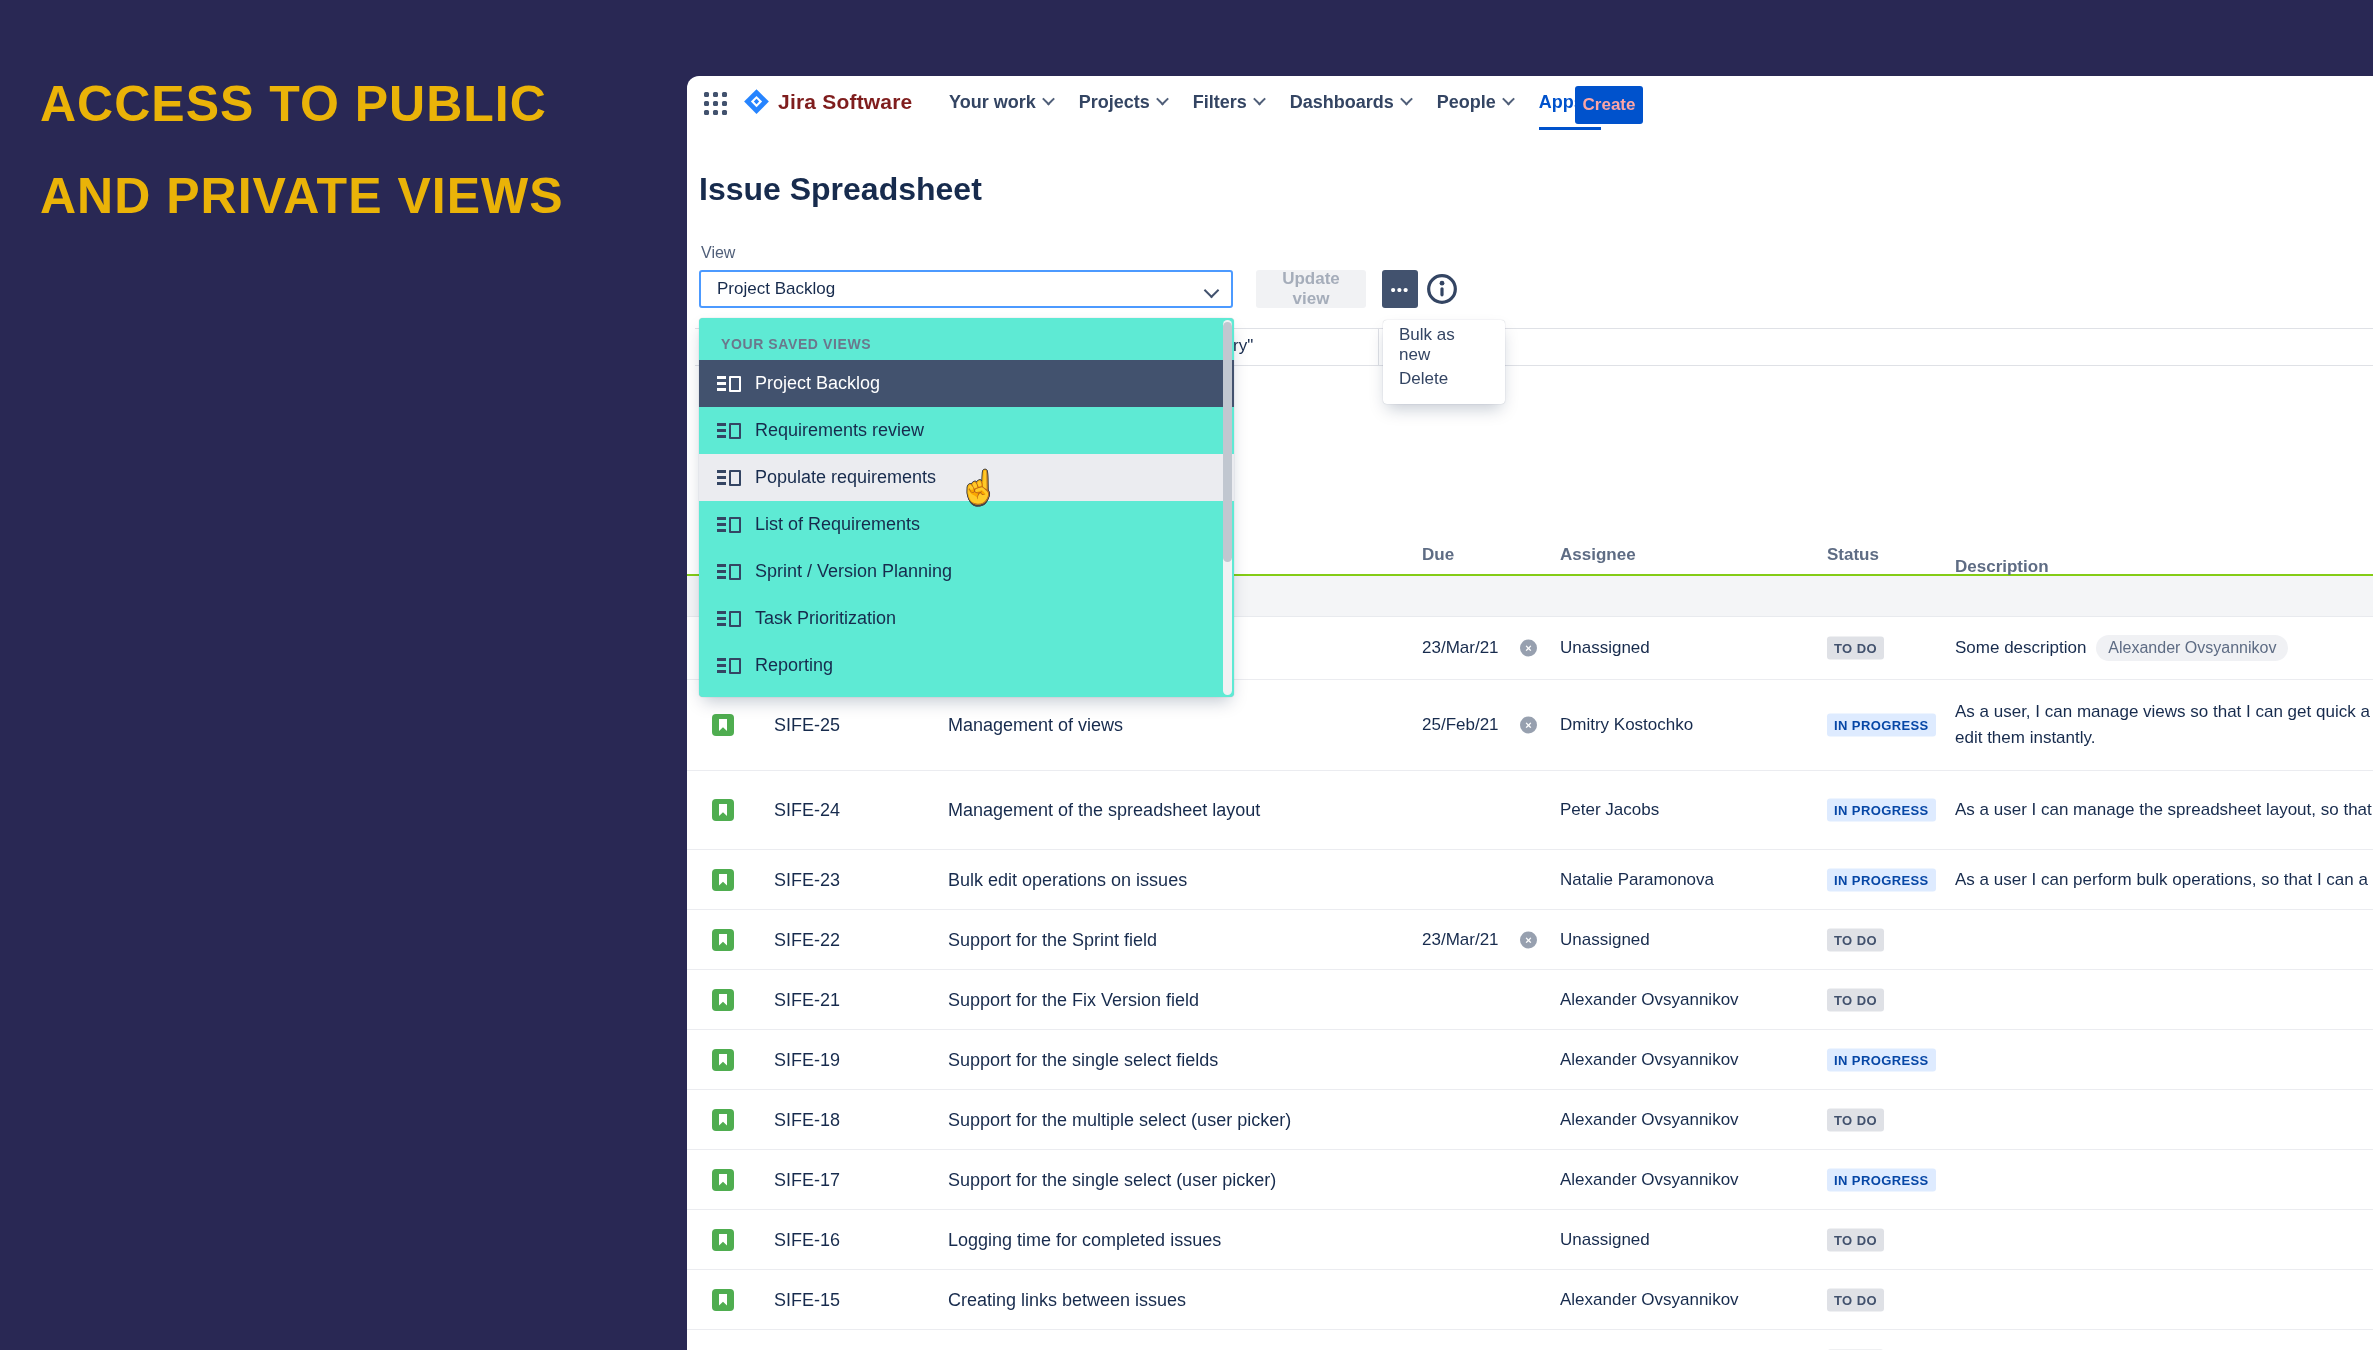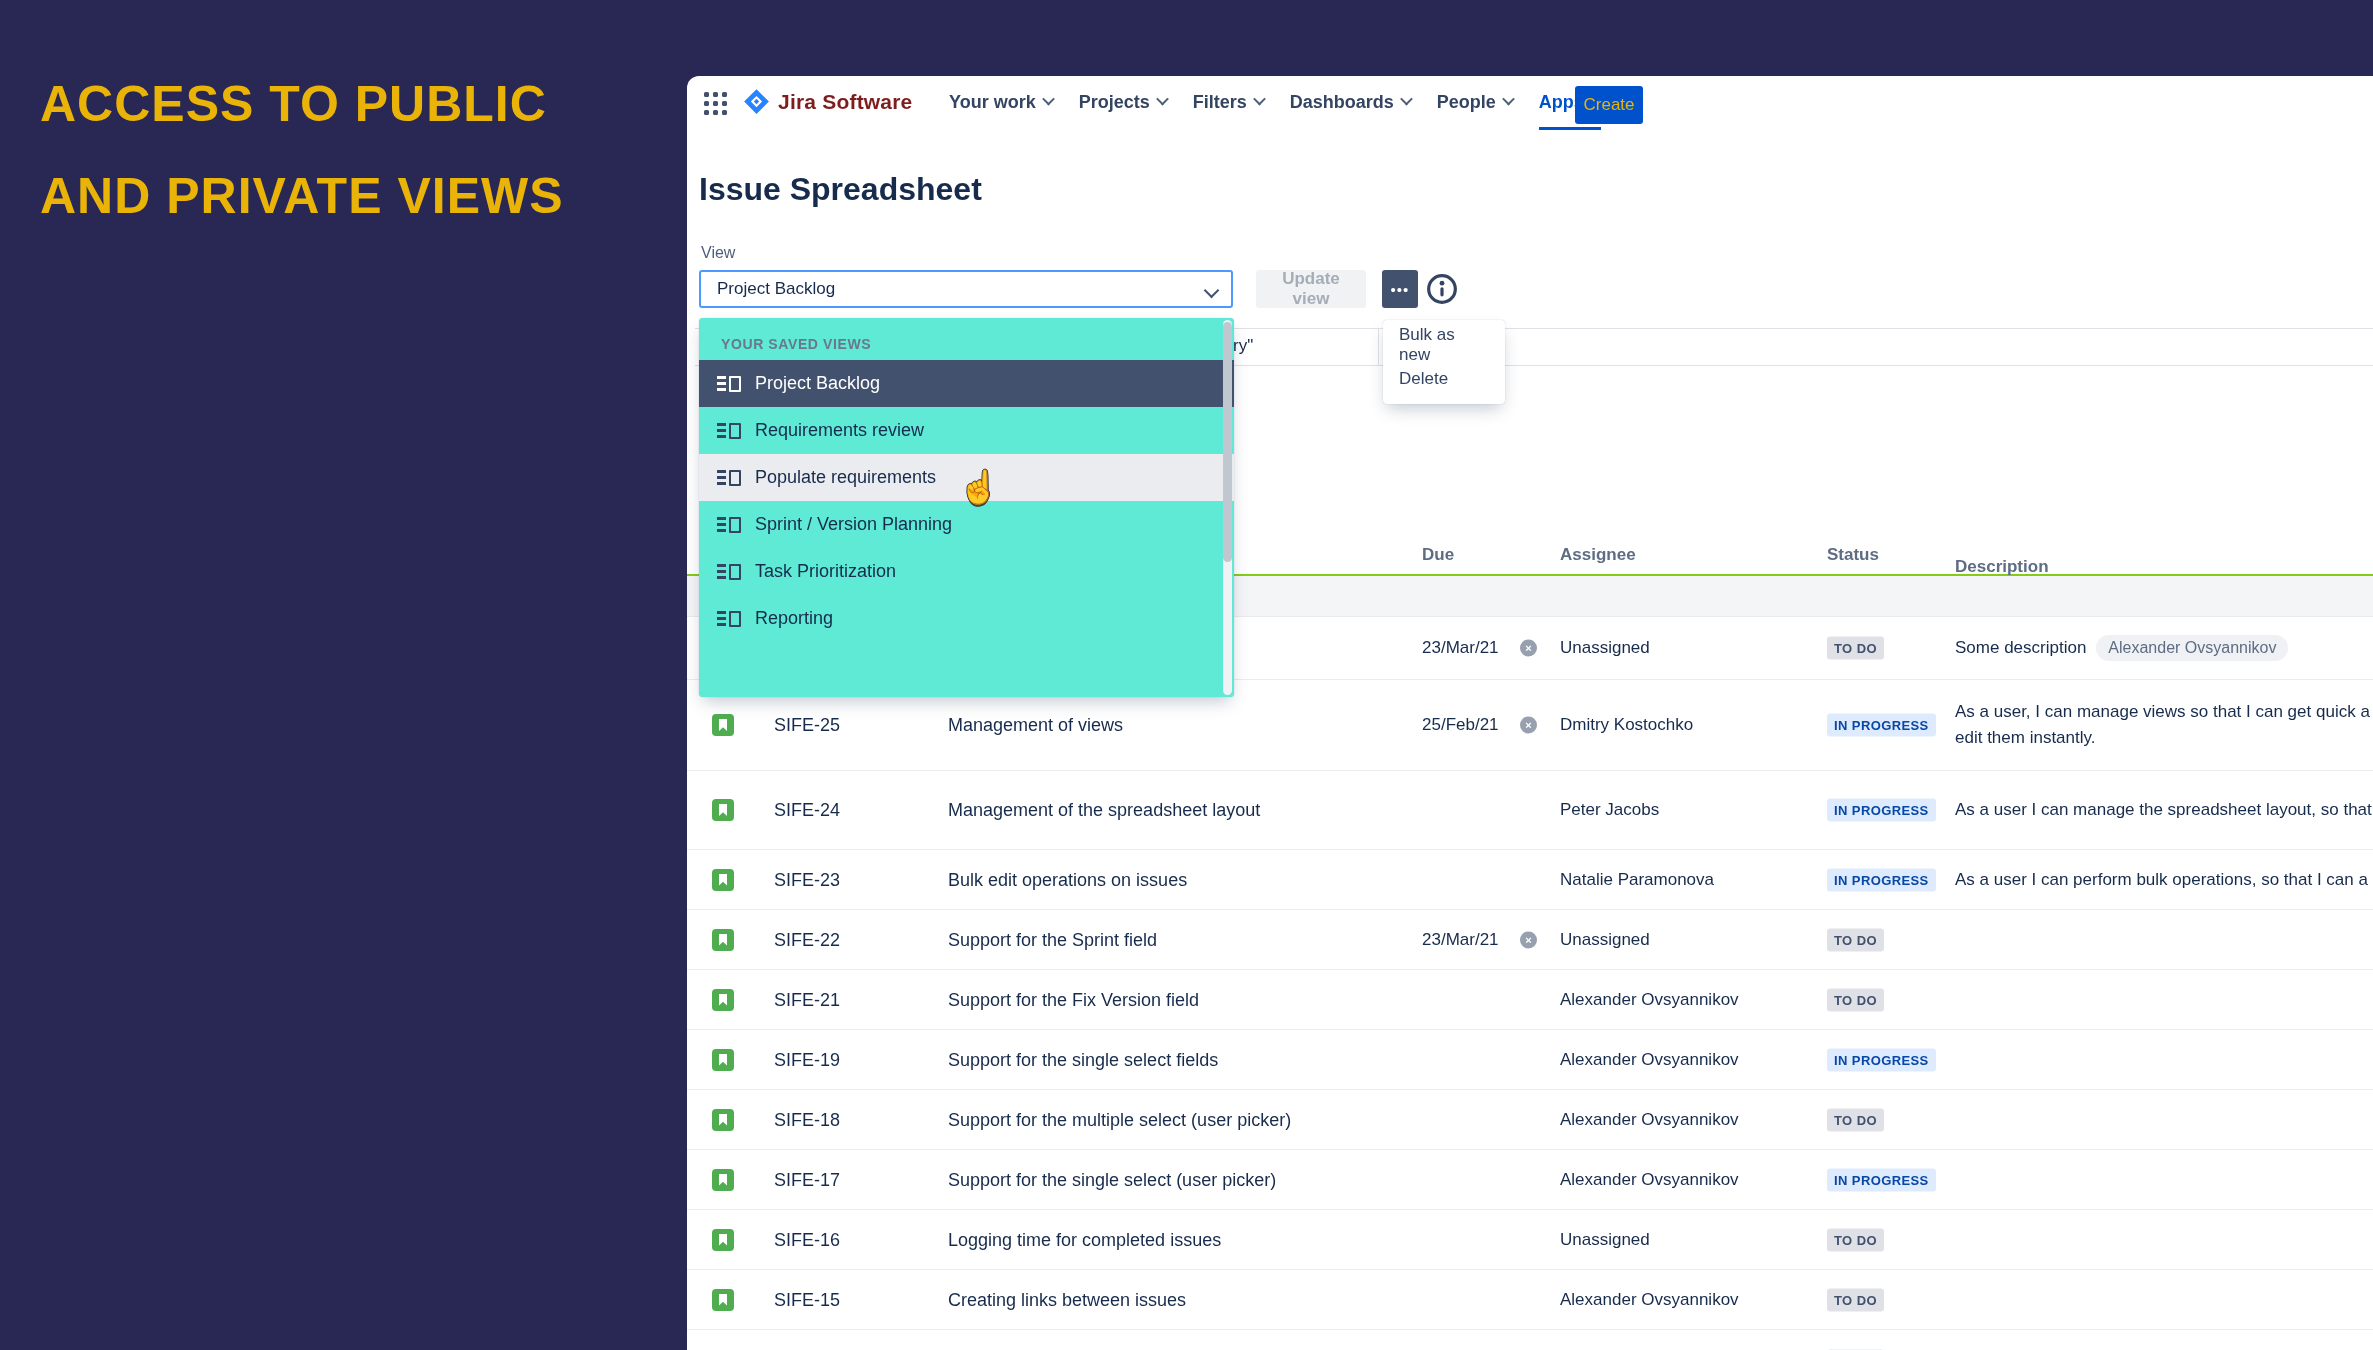--- a/index.html
+++ b/index.html
@@ -26,21 +26,21 @@
   .logo{position:absolute;left:56px;top:12px;display:flex;align-items:center;gap:8px;}
   .logo-text{font-size:21px;font-weight:600;color:#7f1d1d;letter-spacing:.2px;}
   .nav-items{position:absolute;left:262px;top:0;height:54px;display:flex;gap:26px;}
   .nav-item{display:flex;align-items:center;font-size:18px;font-weight:600;color:#344563;
     border-bottom:3px solid transparent;padding-top:2px;cursor:pointer;}
   .nav-item .chev{width:7px;height:7px;border-right:2px solid #505f79;border-bottom:2px solid #505f79;
     transform:rotate(45deg) translate(-1px,-1px);margin-left:8px;margin-top:-4px;}
   .nav-item.active{color:#0052cc;border-bottom-color:#0052cc;}
   .nav-item.active .chev{border-color:#0052cc;}
   .create-btn{position:absolute;left:888px;top:10px;width:68px;height:38px;background:#0052cc;
-    color:#eab308;font-size:17px;font-weight:400;border:none;border-radius:3px;
+    color:#fca5a5;font-size:17px;font-weight:700;border:none;border-radius:3px;
     display:flex;align-items:center;justify-content:center;cursor:pointer;}
   
   .page-title{position:absolute;left:12px;top:95px;font-size:32px;font-weight:700;color:#172b4d;}
   .view-label{position:absolute;left:14px;top:168px;font-size:16px;color:#505f79;}
   .view-select{position:absolute;left:12px;top:194px;width:534px;height:38px;background:#fff;
     border:2px solid #4c9aff;border-radius:3px;display:flex;align-items:center;
     font-size:17px;color:#172b4d;padding-left:16px;box-sizing:border-box;cursor:pointer;}
   .view-select .chev{position:absolute;right:14px;top:13px;width:9px;height:9px;
     border-right:2.5px solid #42526e;border-bottom:2.5px solid #42526e;transform:rotate(45deg);}
   .update-btn{position:absolute;left:569px;top:194px;width:110px;height:38px;background:#f1f2f4;
@@ -380,20 +380,31 @@
         </div>
         <div class="dd-item">
           <span class="sheet-icon">
             <span class="bars">
               <i></i>
               <i></i>
               <i></i>
             </span>
             <span class="sq"></span>
           </span>
+          <span>List of Requirements</span>
+        </div>
+        <div class="dd-item">
+          <span class="sheet-icon">
+            <span class="bars">
+              <i></i>
+              <i></i>
+              <i></i>
+            </span>
+            <span class="sq"></span>
+          </span>
           <span>Sprint / Version Planning</span>
         </div>
         <div class="dd-item">
           <span class="sheet-icon">
             <span class="bars">
               <i></i>
               <i></i>
               <i></i>
             </span>
             <span class="sq"></span>

